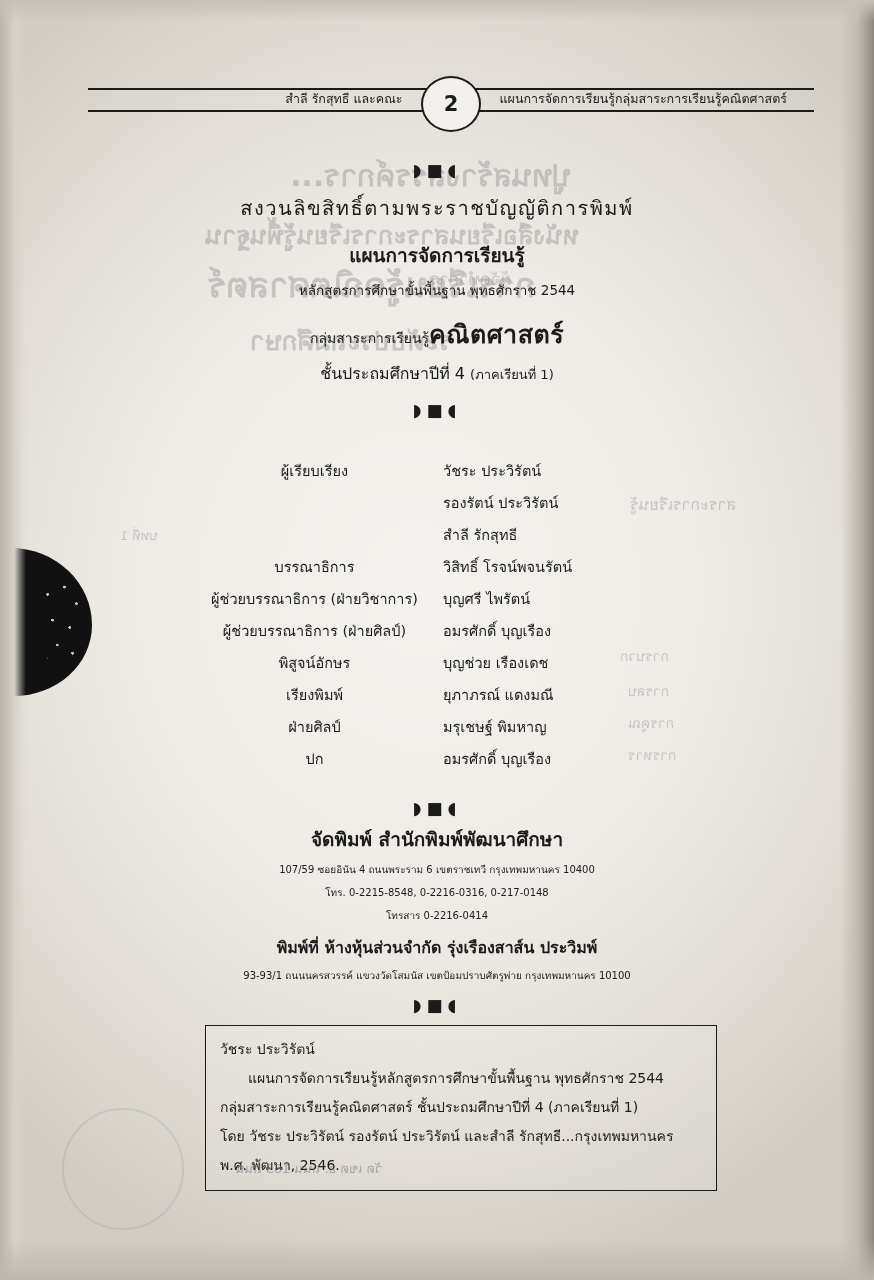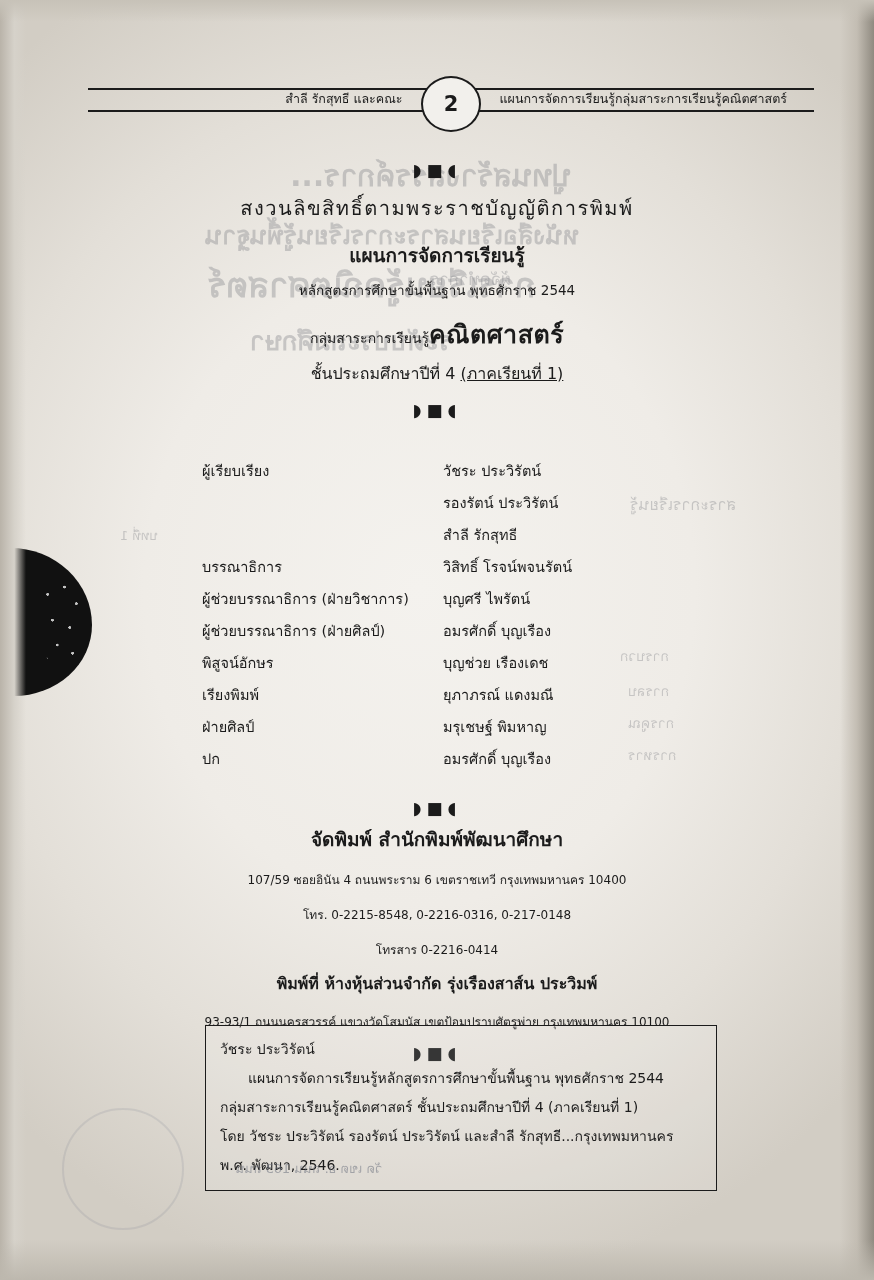--- a/index.html
+++ b/index.html
@@ -174,55 +174,54 @@
     font-size: 25px;
     font-weight: 700;
     letter-spacing: .5px;
   }
   .t-grade {
     font-size: 16px;
     margin-top: 7px;
   }
   .t-grade i {
     font-style: normal;
-    font-size: 16px;
-    text-decoration: underline;
+    font-size: 13px;
   }
 
   
   .credits {
     margin: 34px auto 0;
     width: 470px;
     font-size: 14.5px;
     border-collapse: collapse;
   }
   .credits td {
     padding: 4.5px 0;
     vertical-align: top;
   }
   .credits td.role {
-    text-align: left;
+    text-align: center;
     width: 225px;
     padding-right: 16px;
     white-space: nowrap;
   }
   .credits td.name {
     text-align: left;
     white-space: nowrap;
   }
 
   .pub-block { margin-top: 6px; }
   .pub-title {
     font-size: 19px;
     font-weight: 700;
     margin-top: 2px;
   }
   .pub-line {
-    font-size: 12px;
-    margin-top: 16px;
+    font-size: 10px;
+    margin-top: 8px;
   }
   .printer-title {
     font-size: 16px;
     font-weight: 700;
     margin-top: 12px;
   }
 
   
   .cip {
     position: absolute;

